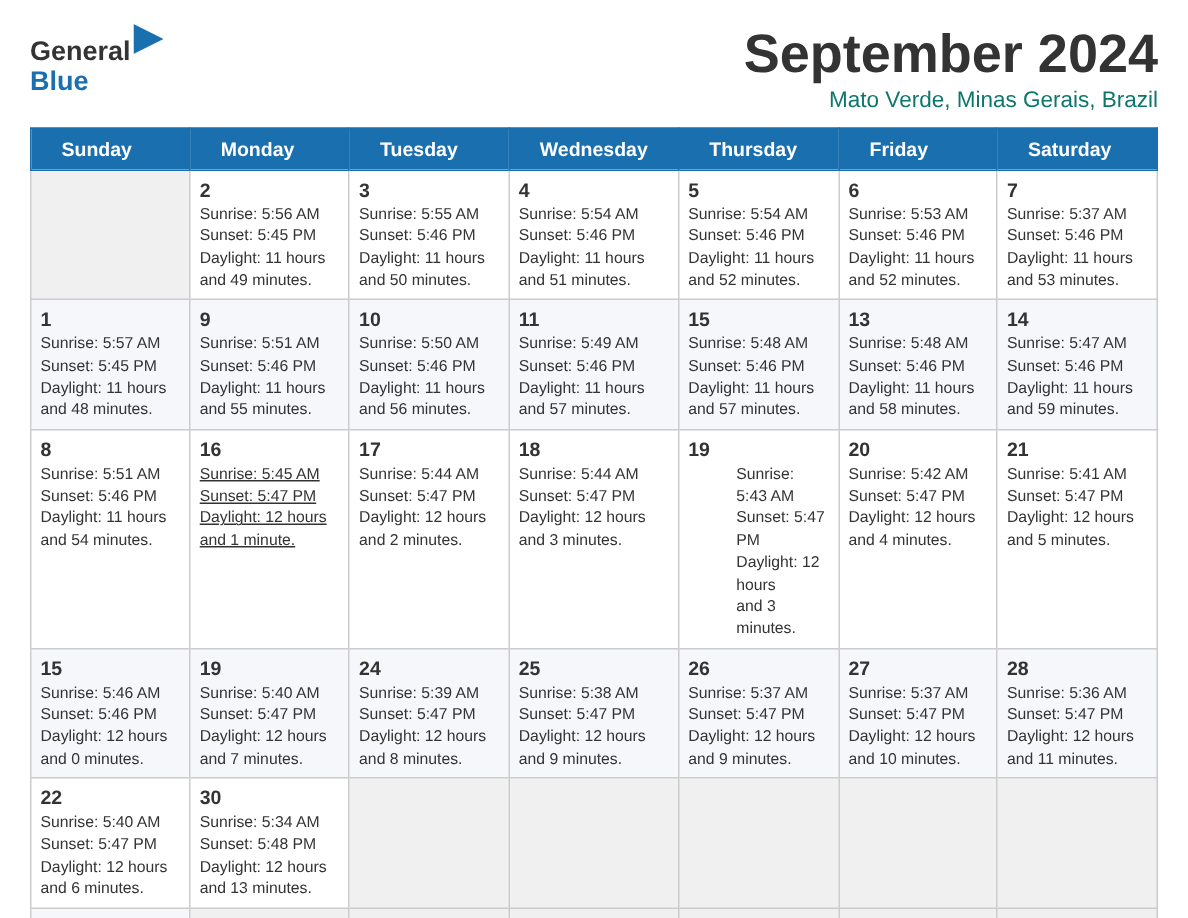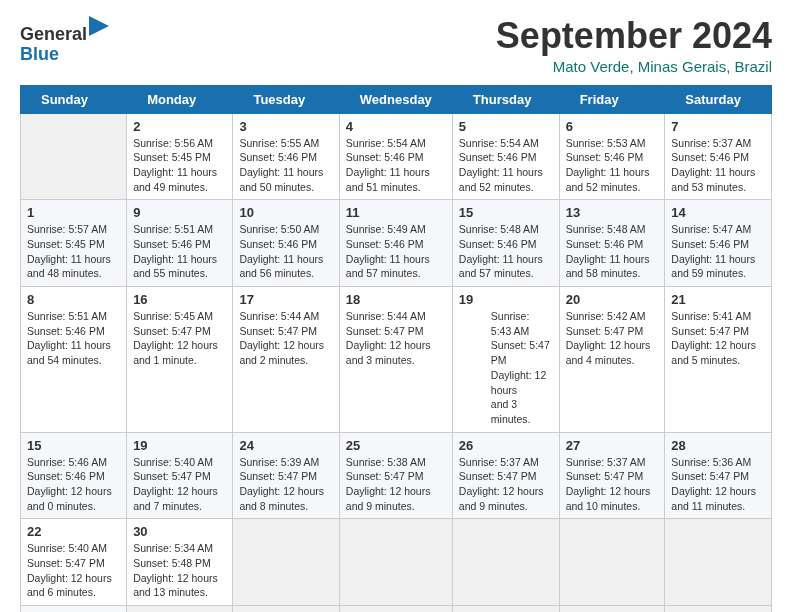--- a/index.html
+++ b/index.html
@@ -227,21 +227,21 @@
       <tr>
         <td>
           <span class="day-number">8</span>
           <div class="day-info" style="white-space: pre-line;">Sunrise: 5:51 AM
 Sunset: 5:46 PM
 Daylight: 11 hours
 and 54 minutes.</div>
         </td>
         <td>
           <span class="day-number">16</span>
-          <div class="day-info" style="white-space: pre-line;">Sunrise: 5:45 AM
+          <div class="day-info" style="white-space: pre-line; text-decoration: underline;">Sunrise: 5:45 AM
 Sunset: 5:47 PM
 Daylight: 12 hours
 and 1 minute.</div>
         </td>
         <td>
           <span class="day-number">17</span>
           <div class="day-info" style="white-space: pre-line;">Sunrise: 5:44 AM
 Sunset: 5:47 PM
 Daylight: 12 hours
 and 2 minutes.</div>

